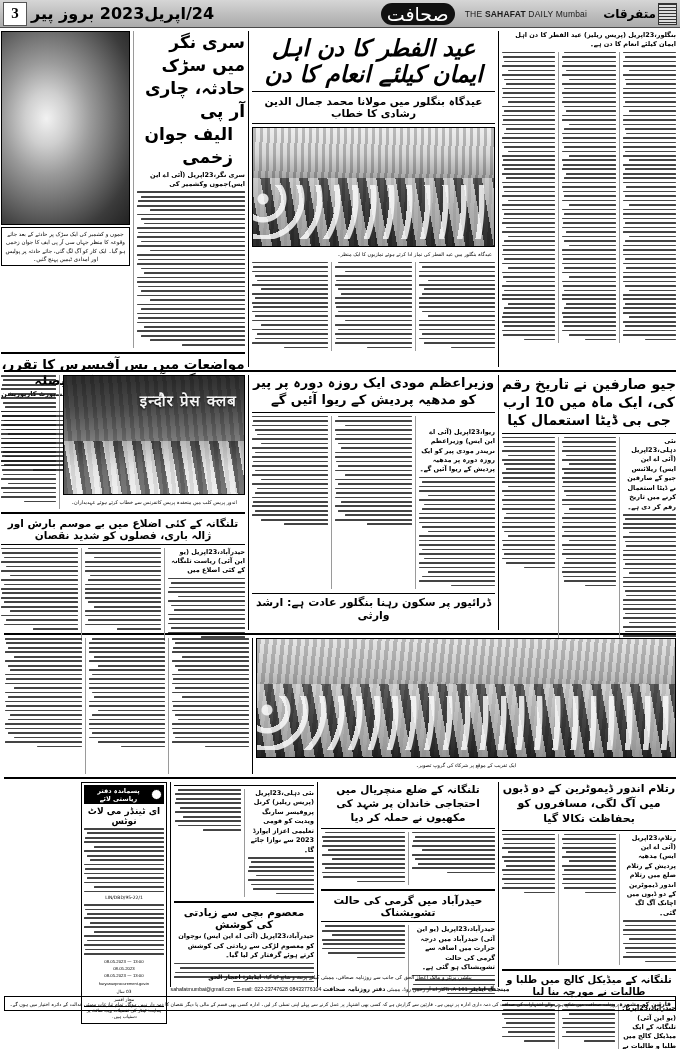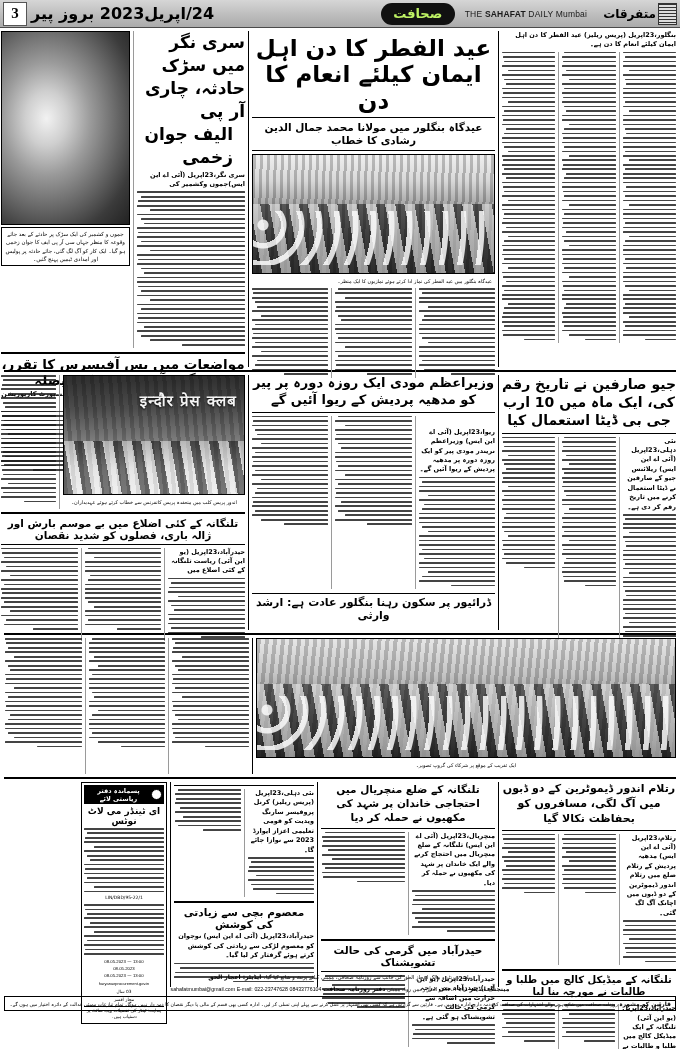--- a/index.html
+++ b/index.html
@@ -19,23 +19,23 @@
   }
   .mh-page-badge{
     width:22px;height:22px;background:#fff;border:1px solid #555;
     display:flex;align-items:center;justify-content:center;
     font-weight:bold;font-size:15px;font-family:"Liberation Serif",serif;
     margin-left:0;margin-right:4px;order:10;
   }
   .mh-date{font-size:16px;font-weight:bold;letter-spacing:-.2px;order:9;white-space:nowrap;}
   .mh-spacer{flex:1;order:8;}
   .mh-logo{
-    order:7;background:#111;color:#bef264;border-radius:50%/50%;
+    order:7;background:#111;color:#ffffff;border-radius:50%/50%;
     width:74px;height:22px;display:flex;align-items:center;justify-content:center;
-    font-size:13px;font-weight:bold;border-radius:40px;letter-spacing:.5px;
+    font-size:19px;font-weight:normal;border-radius:40px;letter-spacing:.5px;
   }
   .mh-eng{order:6;font-size:8.5px;font-family:"Liberation Sans",sans-serif;
     letter-spacing:.2px;margin:0 10px;white-space:nowrap;color:#1a1a1a;}
   .mh-eng b{font-weight:bold;}
   .mh-sec{order:5;font-size:12px;font-weight:bold;margin-left:6px;white-space:nowrap;}
   .mh-icon{order:4;width:17px;height:20px;border:1px solid #333;background:
      repeating-linear-gradient(180deg,#333 0 1px,#ddd 1px 3px);margin-left:2px;}
 
   
   .body-area{position:relative;width:680px;height:986px;box-sizing:border-box;padding:3px 4px;}
@@ -335,21 +335,21 @@
               <div class="ln s1"></div>
               <div class="ln s3"></div>
               <div class="ln last"></div>
           </div>
         </div>
       </div>
 
       <div class="vrule"></div>
 
       <div style="width:243px;">
-        <div class="hl hl-xl" style="font-size:23px;margin:4px 0 3px;">عید الفطر کا دن اہل ایمان کیلئے انعام کا دن</div>
+        <div class="hl hl-xl" style="font-size:23px;margin:4px 0 3px;font-style:italic;">عید الفطر کا دن اہل ایمان کیلئے انعام کا دن</div>
         <div class="hrule"></div>
         <div class="subhl" style="font-size:10.5px;margin-bottom:3px;">عیدگاہ بنگلور میں مولانا محمد جمال الدین رشادی کا خطاب</div>
         <div class="hrule"></div>
         <div class="photo ph-crowd" style="height:118px;margin:3px 0 2px;">
           <div class="ph-people"></div>
           <div class="ph-heads"></div>
         </div>
         <div class="caption-box" style="border:none;text-align:right;font-size:5px;">عیدگاہ بنگلور میں عید الفطر کی نماز ادا کرتے ہوئے نمازیوں کا ایک منظر۔</div>
         <div class="row" style="margin-top:1px;">
           <div class="txt" style="width:77px;">
@@ -1047,21 +1047,20 @@
         </div>
       </div>
 
       <div class="vrule"></div>
 
       <div style="width:174px;">
         <div class="hl hl-sm" style="font-size:10.5px;line-height:1.35;">تلنگانہ کے ضلع منچریال میں احتجاجی خاندان پر شہد کی مکھیوں نے حملہ کر دیا</div>
         <div class="hrule"></div>
         <div class="row">
           <div class="txt" style="width:83px;">
-            <div class="lead" style="line-height:1.45;margin-bottom:2px;">منچریال،23اپریل (آئی اے این ایس) تلنگانہ کے ضلع منچریال میں احتجاج کرنے والے ایک خاندان پر شہد کی مکھیوں نے حملہ کر دیا۔</div>
             <div class="ln s1"></div>
               <div class="ln s2"></div>
               <div class="ln s3"></div>
               <div class="ln s1"></div>
               <div class="ln s4"></div>
             <div class="ln s1"></div>
               <div class="ln s2"></div>
               <div class="ln s5"></div>
               <div class="ln s1"></div>
               <div class="ln last"></div>

